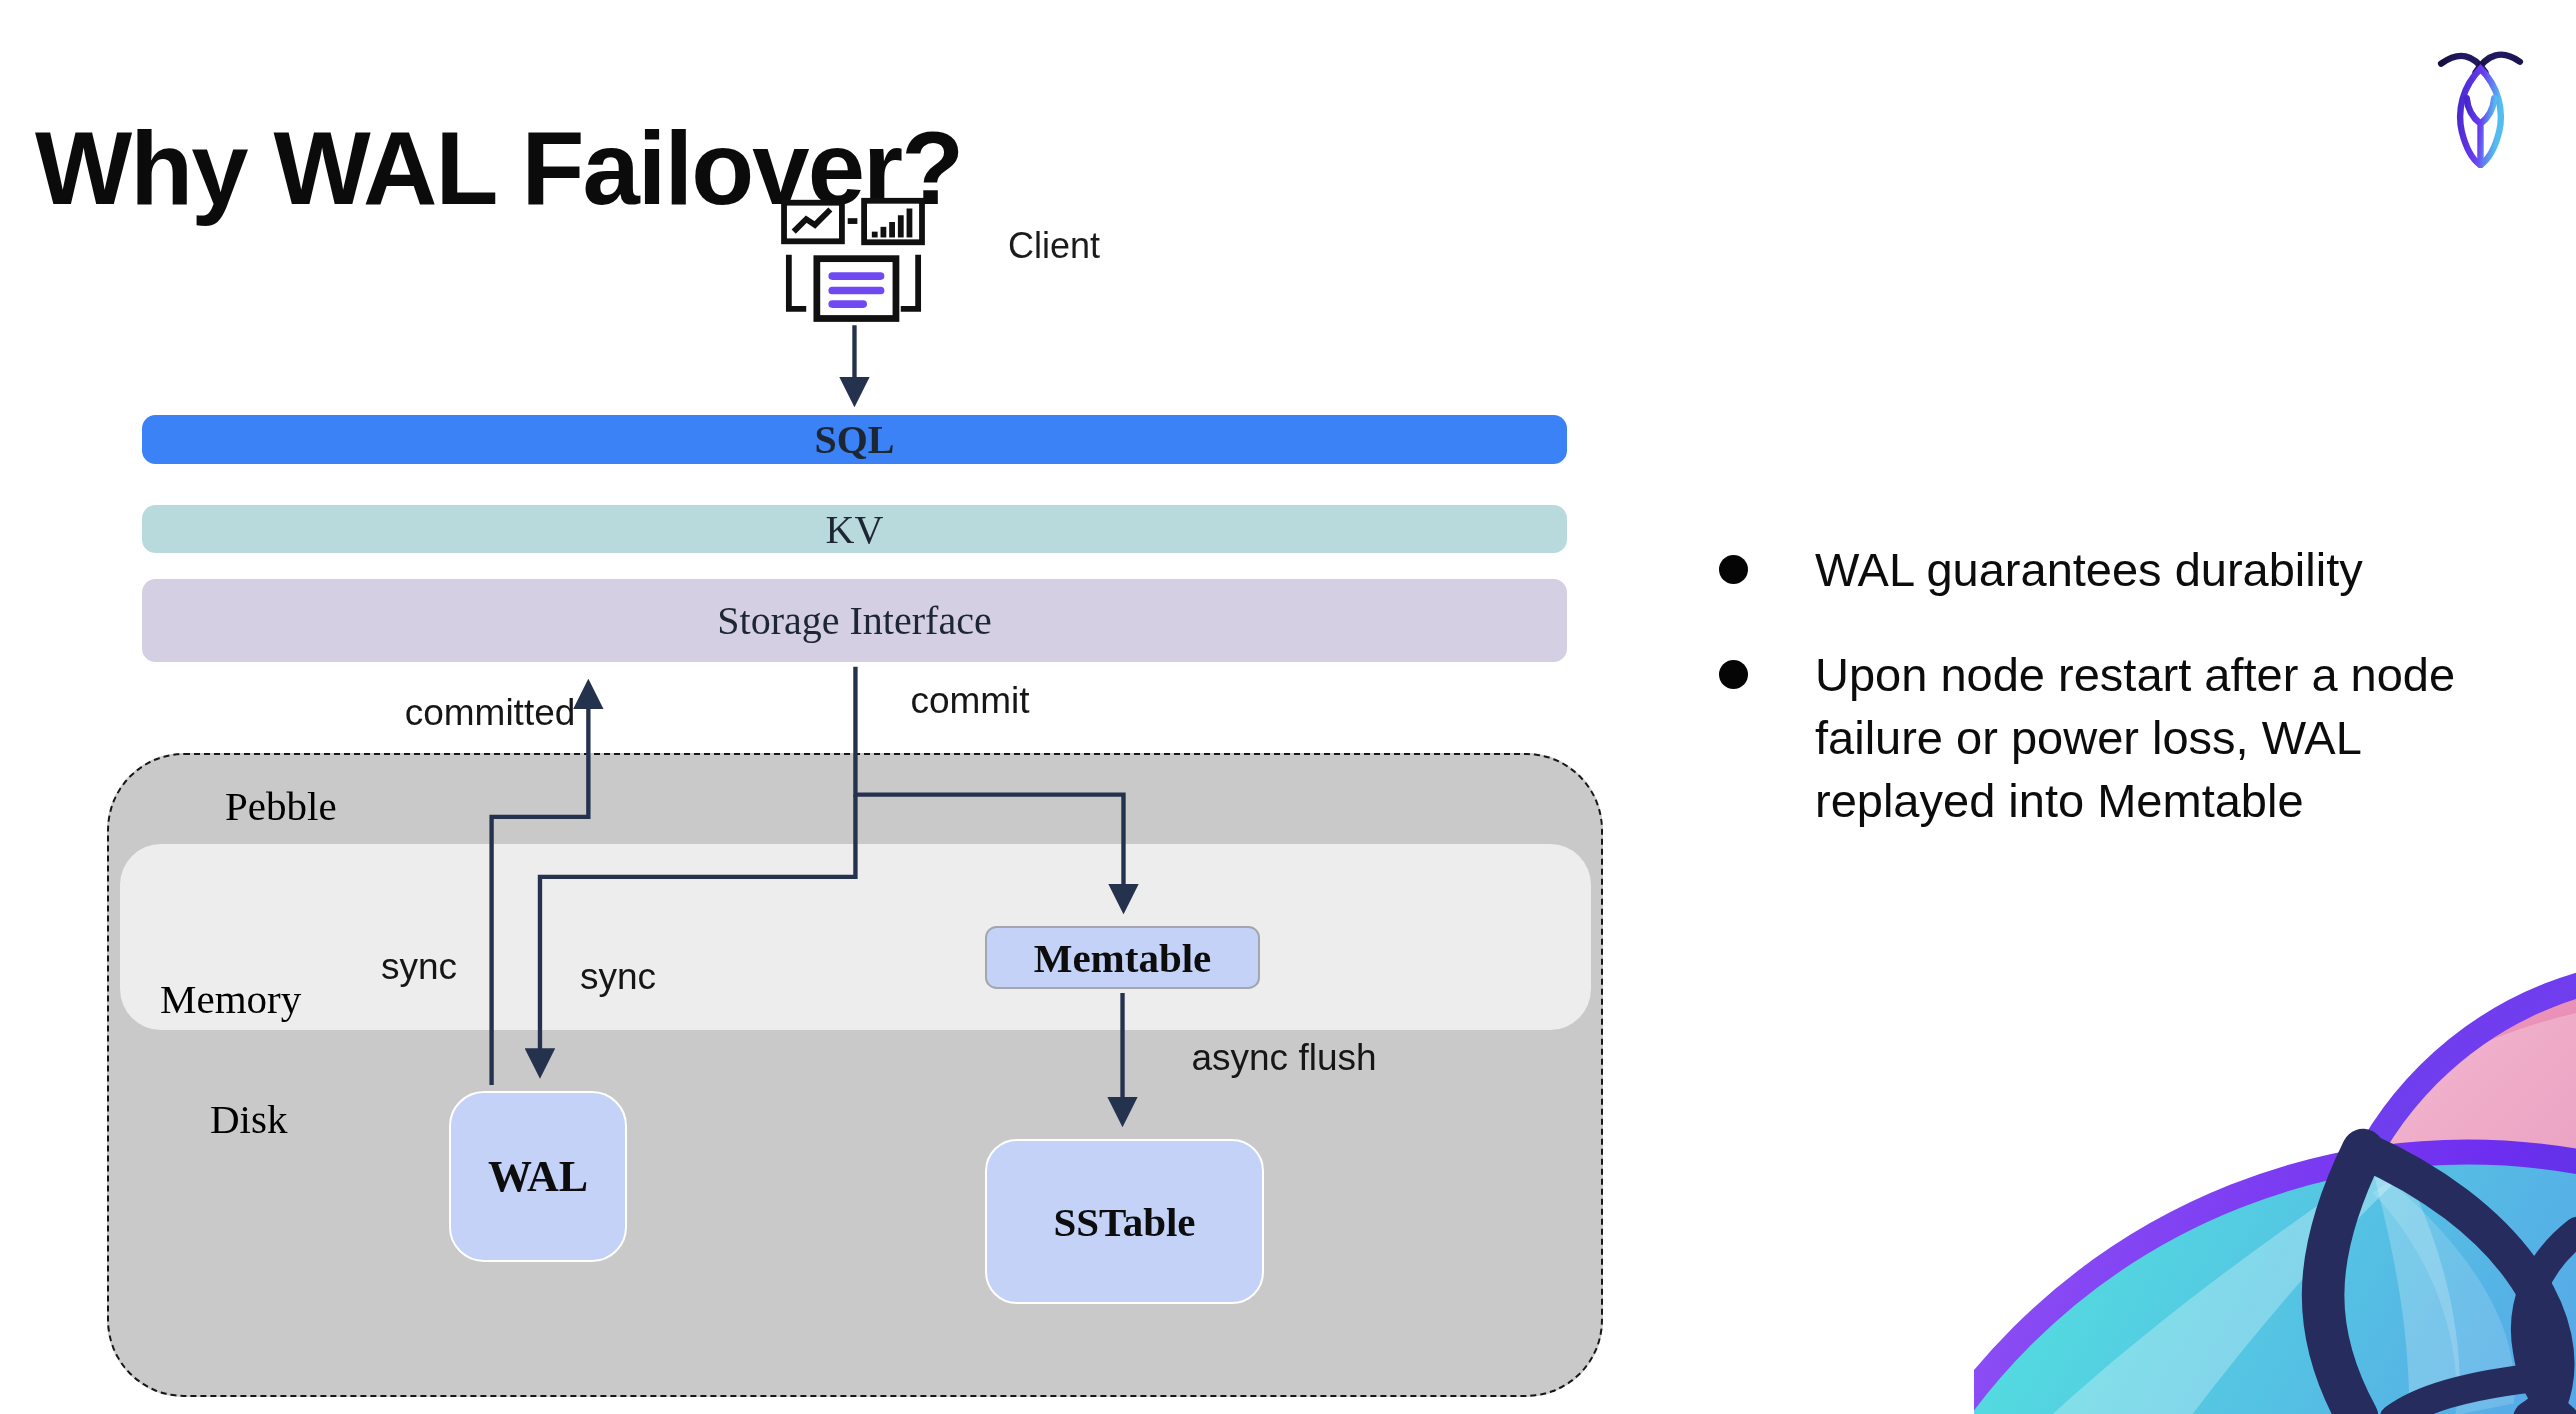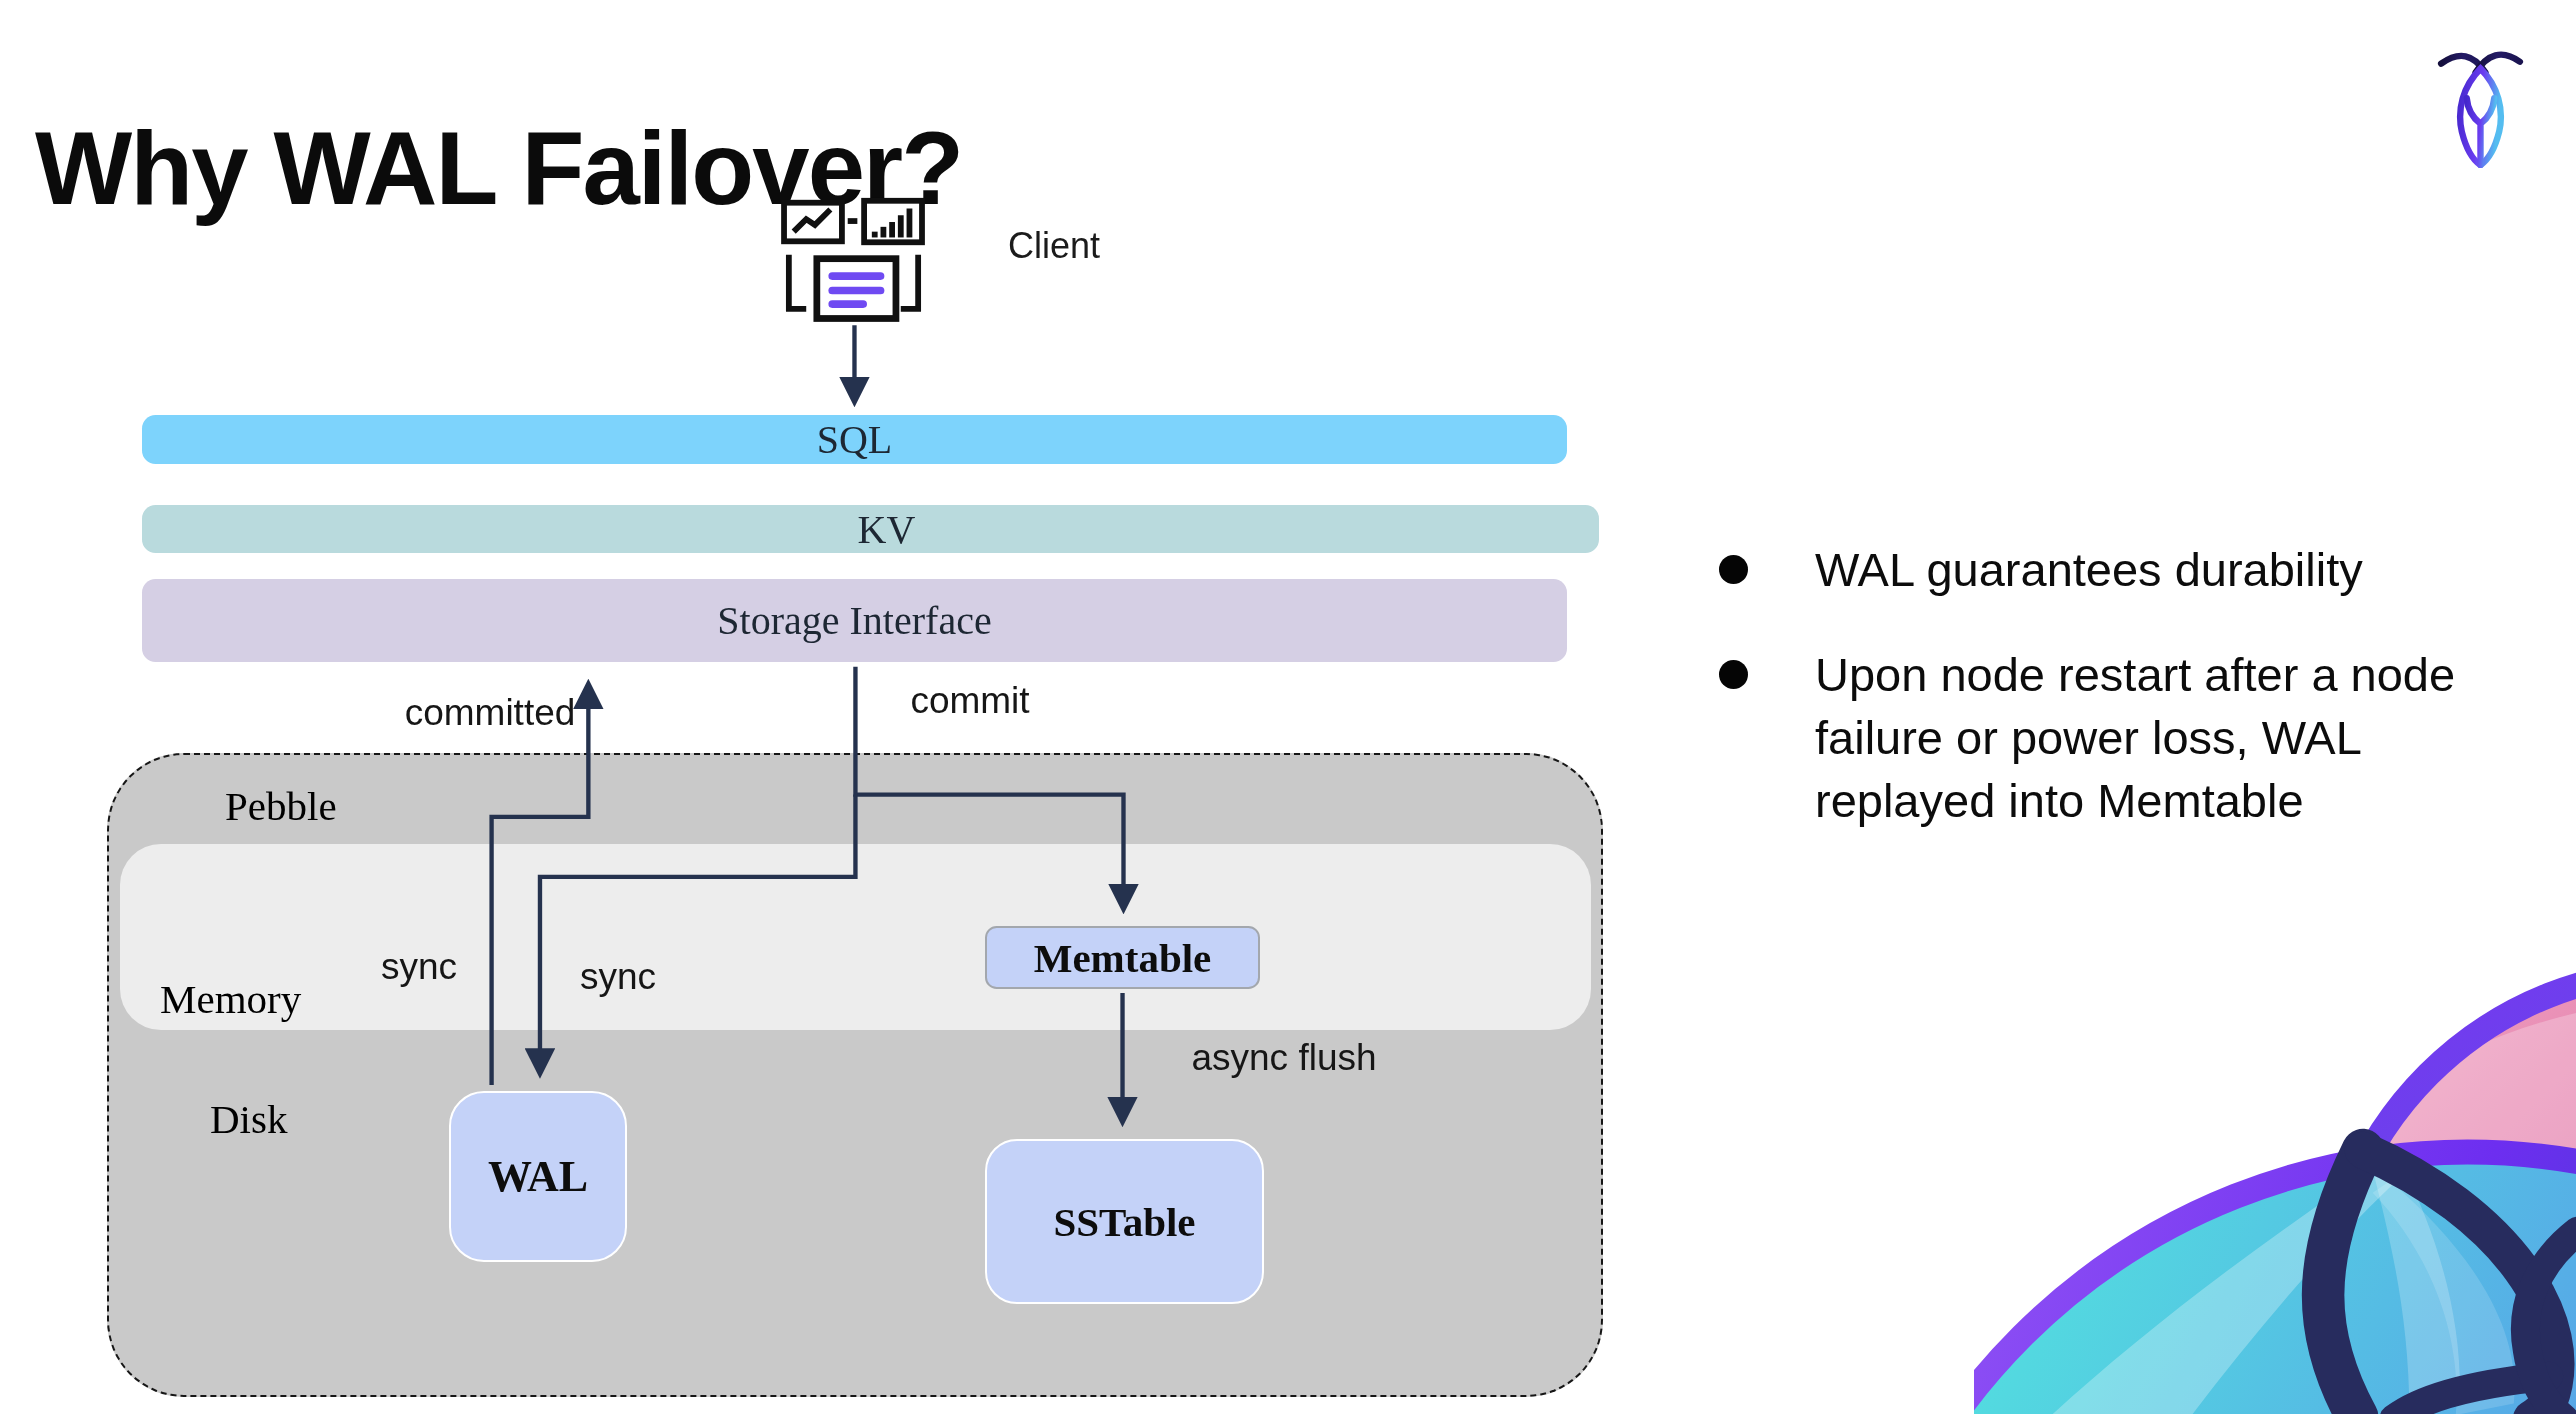--- a/index.html
+++ b/index.html
@@ -126,24 +126,24 @@
         <g stroke="#6f4af2" stroke-width="8" stroke-linecap="round">
           <line x1="54" y1="84" x2="104" y2="84"></line>
           <line x1="54" y1="99" x2="104" y2="99"></line>
           <line x1="54" y1="113" x2="86" y2="113"></line>
         </g>
       </g>
     </svg>
   </div>
   <div class="abs client-label">Client</div>
 
-  <div class="abs bar bar-sql" style="background-color: #7dd3fc;">
+  <div class="abs bar bar-sql" style="background-color: #3b82f6; font-weight: bold;">
     <span>SQL</span>
   </div>
-  <div class="abs bar bar-kv" style="background-color: rgb(185, 218, 221); padding-left: 32px;">
+  <div class="abs bar bar-kv" style="background-color: rgb(185, 218, 221);">
     <span>KV</span>
   </div>
   <div class="abs bar bar-storage" style="background-color: rgb(213, 207, 228);">
     <span>Storage Interface</span>
   </div>
 
   <div class="abs pebble"></div>
   <div class="abs memory-band"></div>
   <div class="abs serif-label pebble-label">Pebble</div>
   <div class="abs serif-label memory-label">Memory</div>

